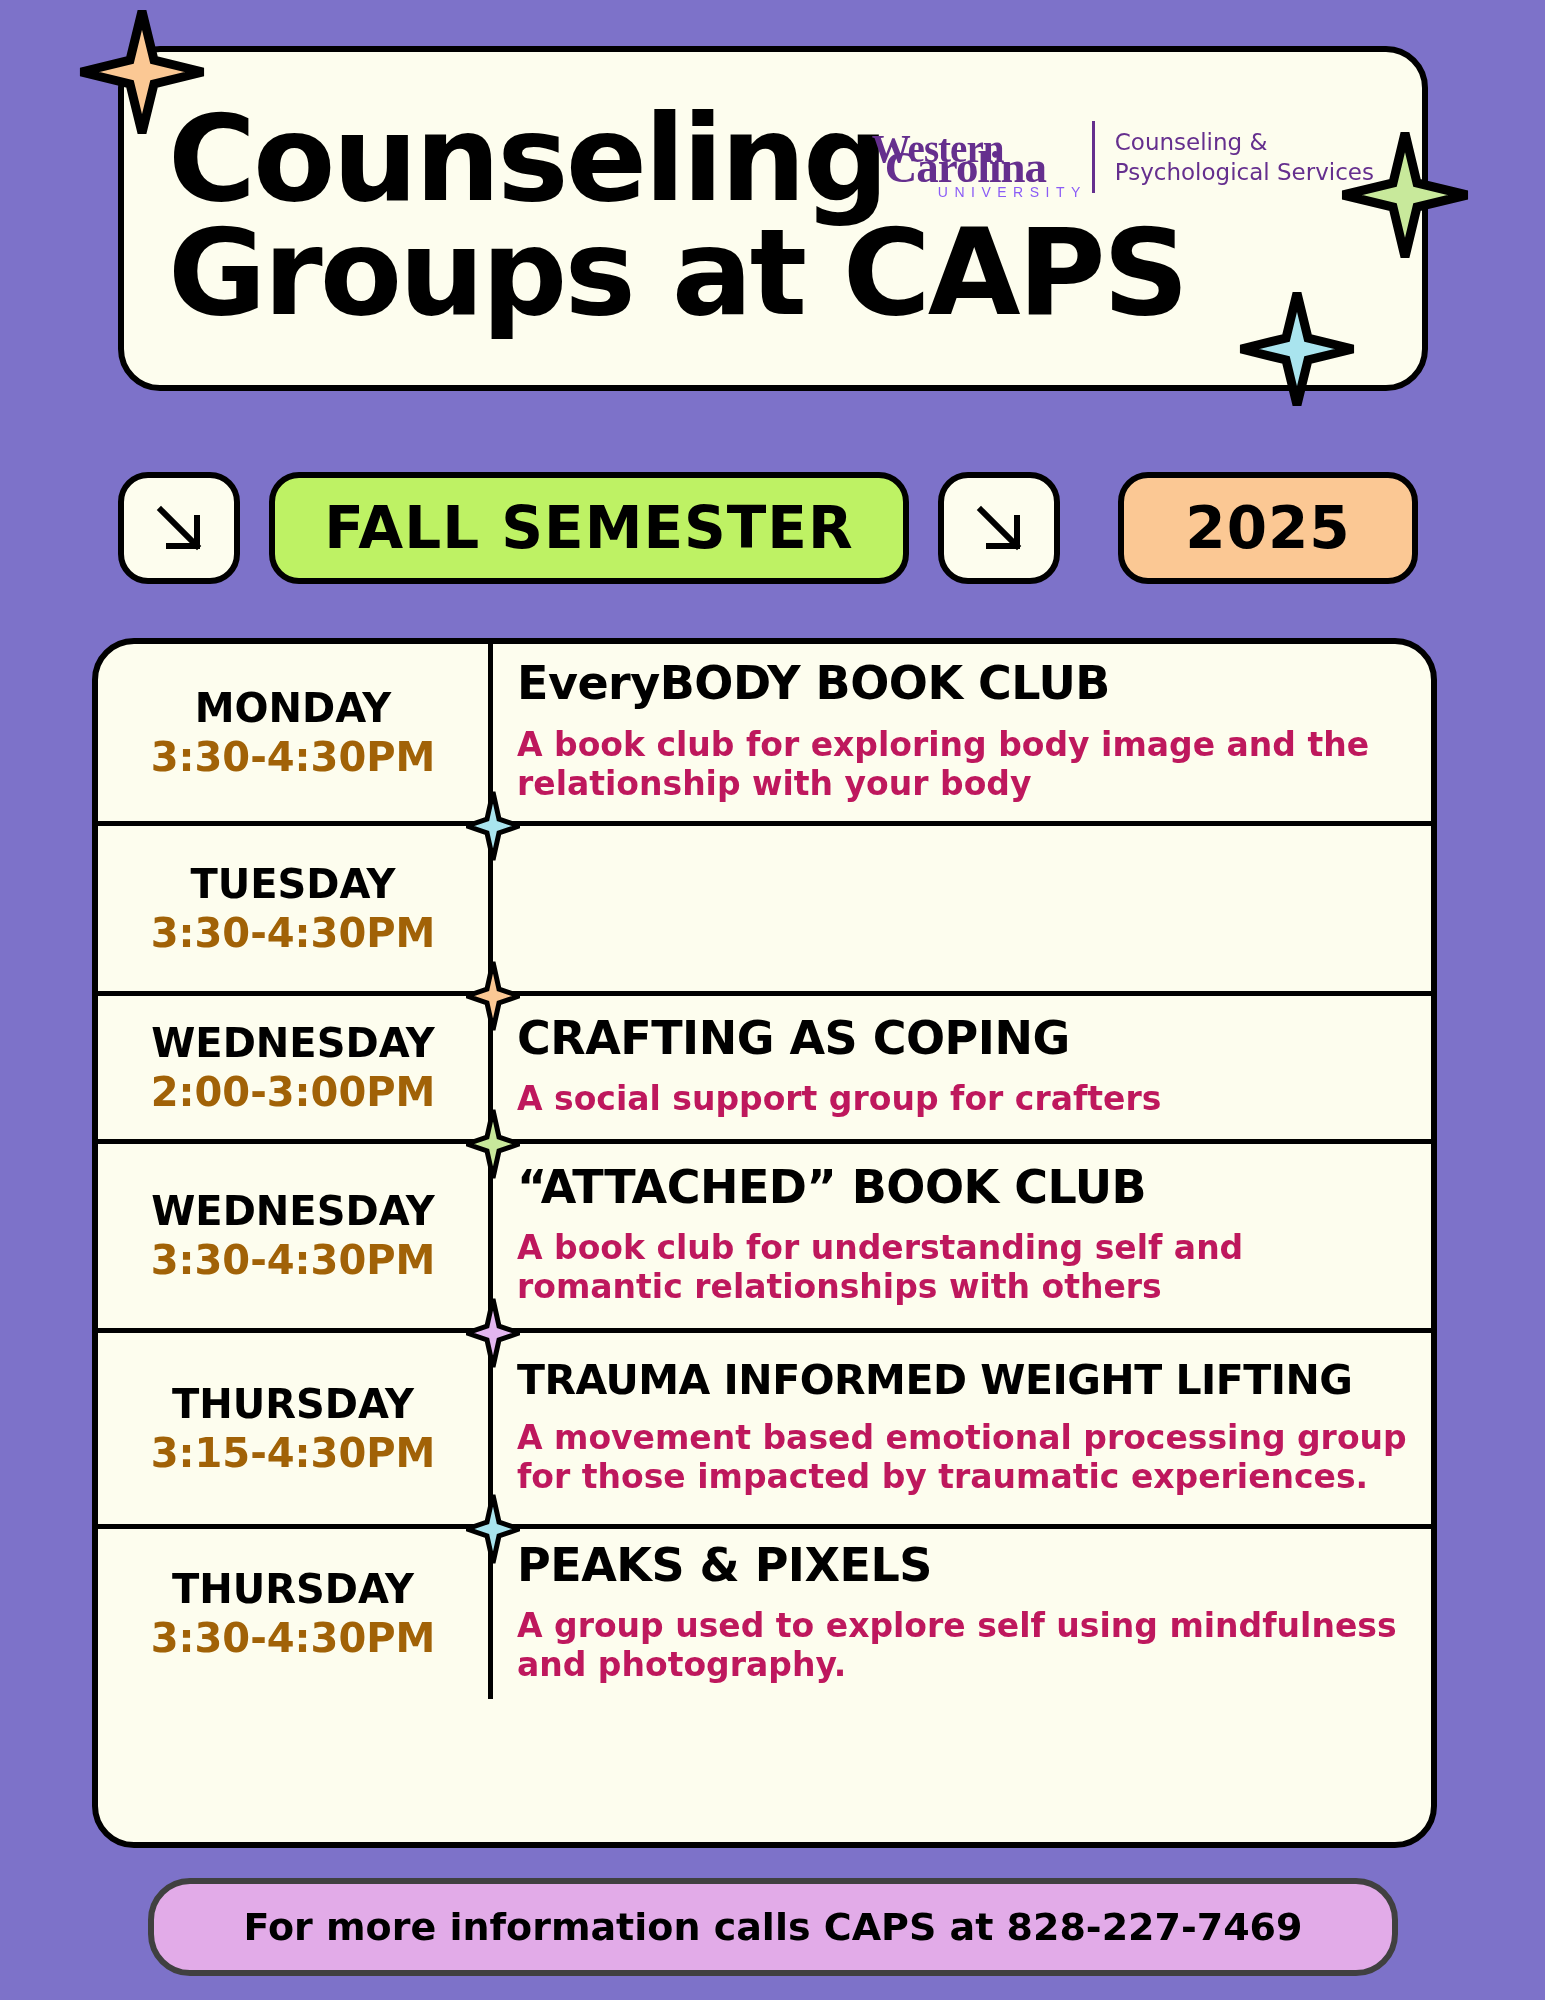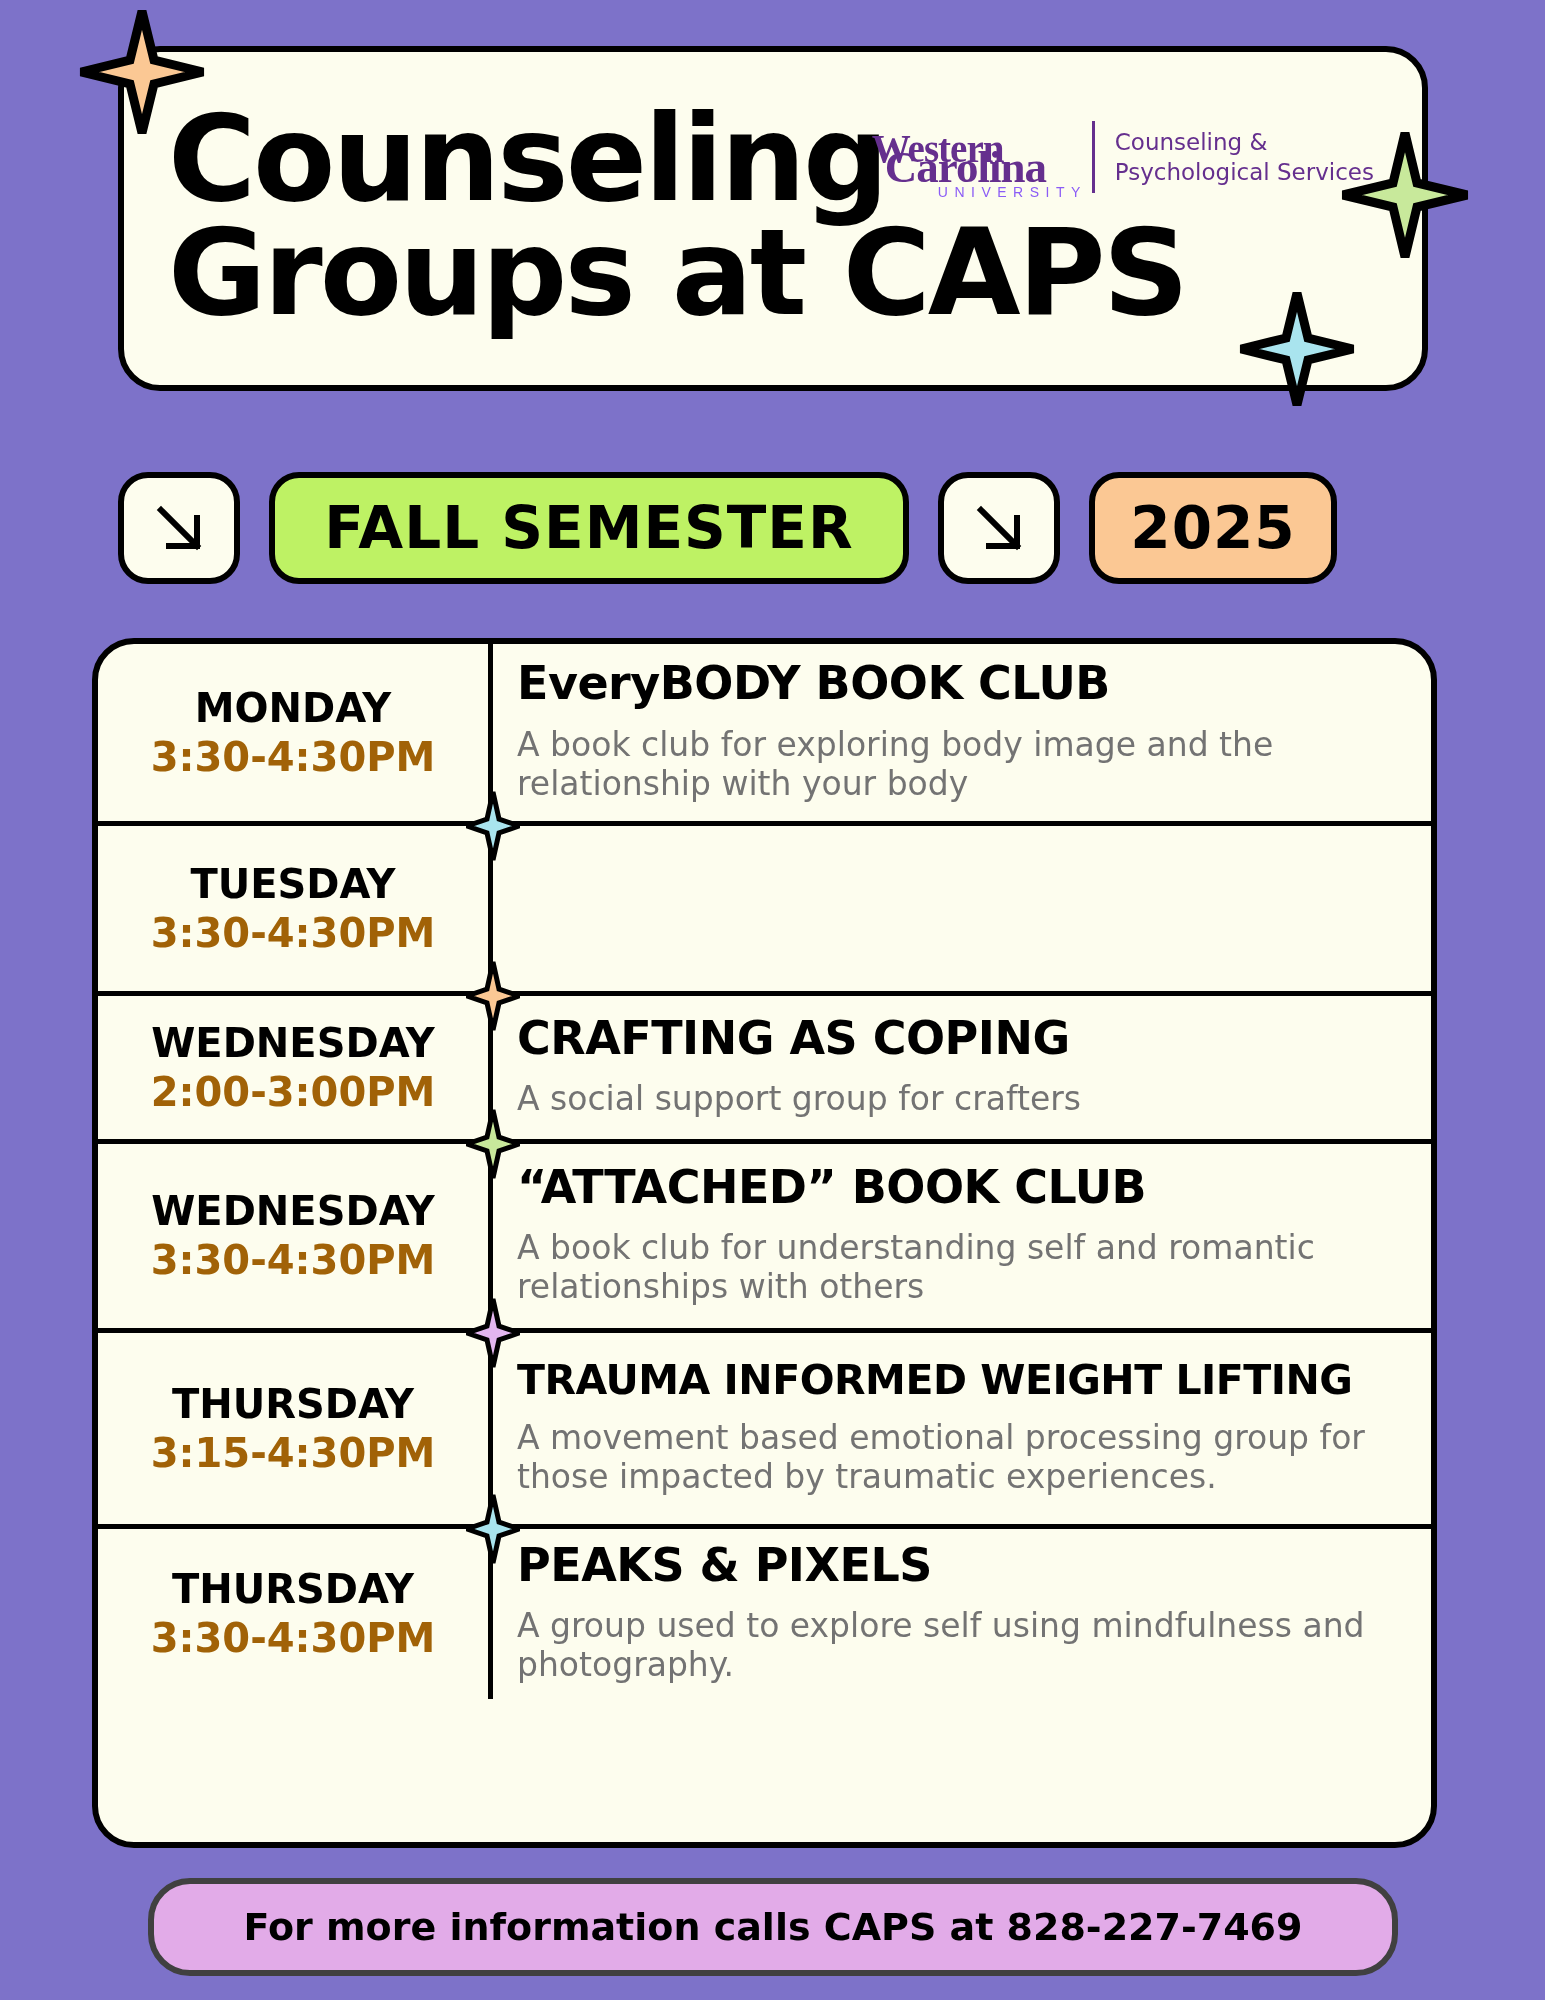--- a/index.html
+++ b/index.html
@@ -108,21 +108,21 @@
     border-radius: 30px;
     display: flex; align-items: center; justify-content: center;
     font-family: "DejaVu Sans", sans-serif;
     font-weight: 700;
     font-size: 58px;
     letter-spacing: 1px;
     color: #000;
     flex: 0 0 auto;
   }
   .pill-semester { width: 640px; background: #bef264; }
-  .pill-year { width: 248px; background: #fbc894; }
+  .pill-year { width: 300px; background: #fbc894; margin-left: 29px; }
 
   
   .schedule {
     position: absolute;
     left: 92px; top: 638px;
     width: 1345px; height: 1210px;
     overflow: hidden;
     padding: 0;
   }
   .row {
@@ -166,24 +166,24 @@
     font-weight: 700;
     font-size: 46px;
     line-height: 1.08;
     color: #000;
     letter-spacing: -0.5px;
     white-space: nowrap;
   }
   .g-title.small { font-size: 41px; }
   .g-desc {
     font-family: "DejaVu Sans", sans-serif;
-    font-weight: 400;
+    font-weight: 700;
     font-size: 33px;
     line-height: 1.18;
-    color: #737373;
+    color: #be185d;
     margin-top: 17px;
   }
 
   
   .sparkle {
     position: absolute;
     left: 395px;
     width: 54px; height: 70px;
     transform: translate(-50%, -50%);
     pointer-events: none;

